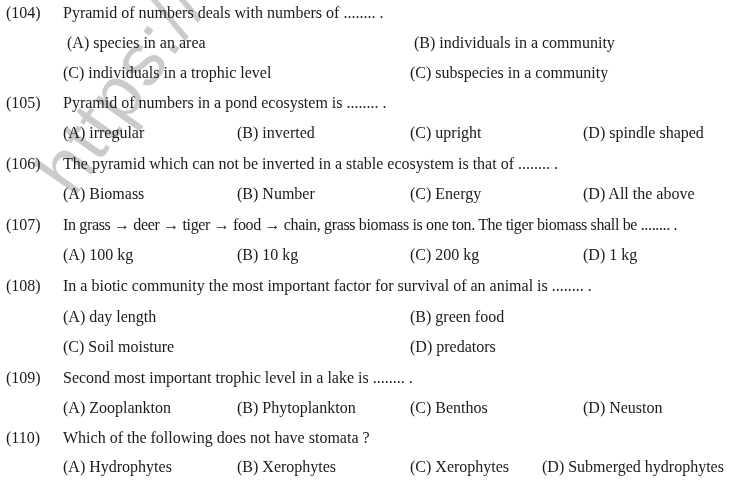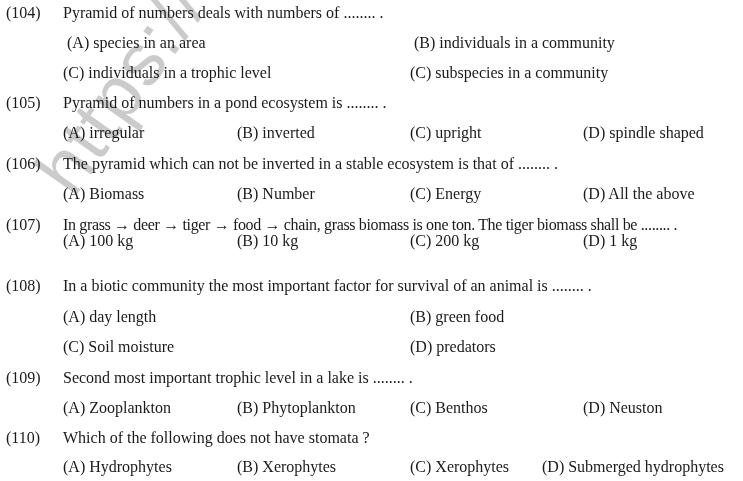--- a/index.html
+++ b/index.html
@@ -66,21 +66,21 @@
     <span class="opt colA">(A) Biomass</span>
     <span class="opt colB">(B) Number</span>
     <span class="opt colC">(C) Energy</span>
     <span class="opt colD">(D) All the above</span>
   </div>
 
   <div class="line" style="top:215px;left:0;width:743px;">
     <span class="qnum">(107)</span>
     <span class="qtext" style="letter-spacing:-0.35px;">In grass → deer → tiger → food → chain, grass biomass is one ton. The tiger biomass shall be ........ .</span>
   </div>
-  <div class="line" style="top:231px;left:0;width:609px;">
+  <div class="line" style="top:245px;left:0;width:609px;">
     <span class="opt colA">(A) 100 kg</span>
     <span class="opt colB">(B) 10 kg</span>
     <span class="opt colC">(C) 200 kg</span>
     <span class="opt colD">(D) 1 kg</span>
   </div>
 
   <div class="line" style="top:276px;left:0;width:743px;">
     <span class="qnum">(108)</span>
     <span class="qtext">In a biotic community the most important factor for survival of an animal is ........ .</span>
   </div>

